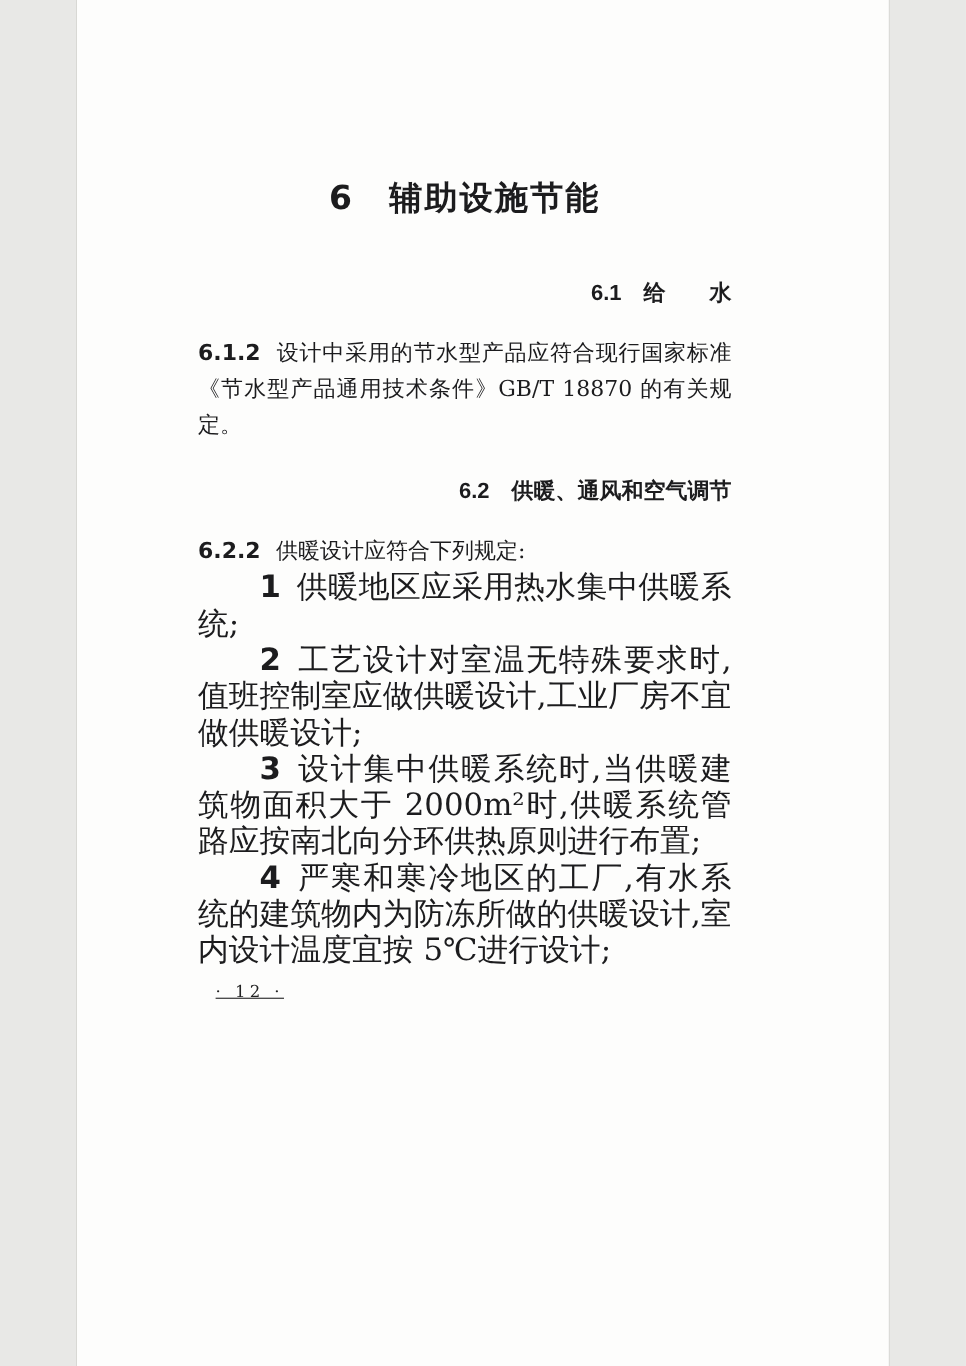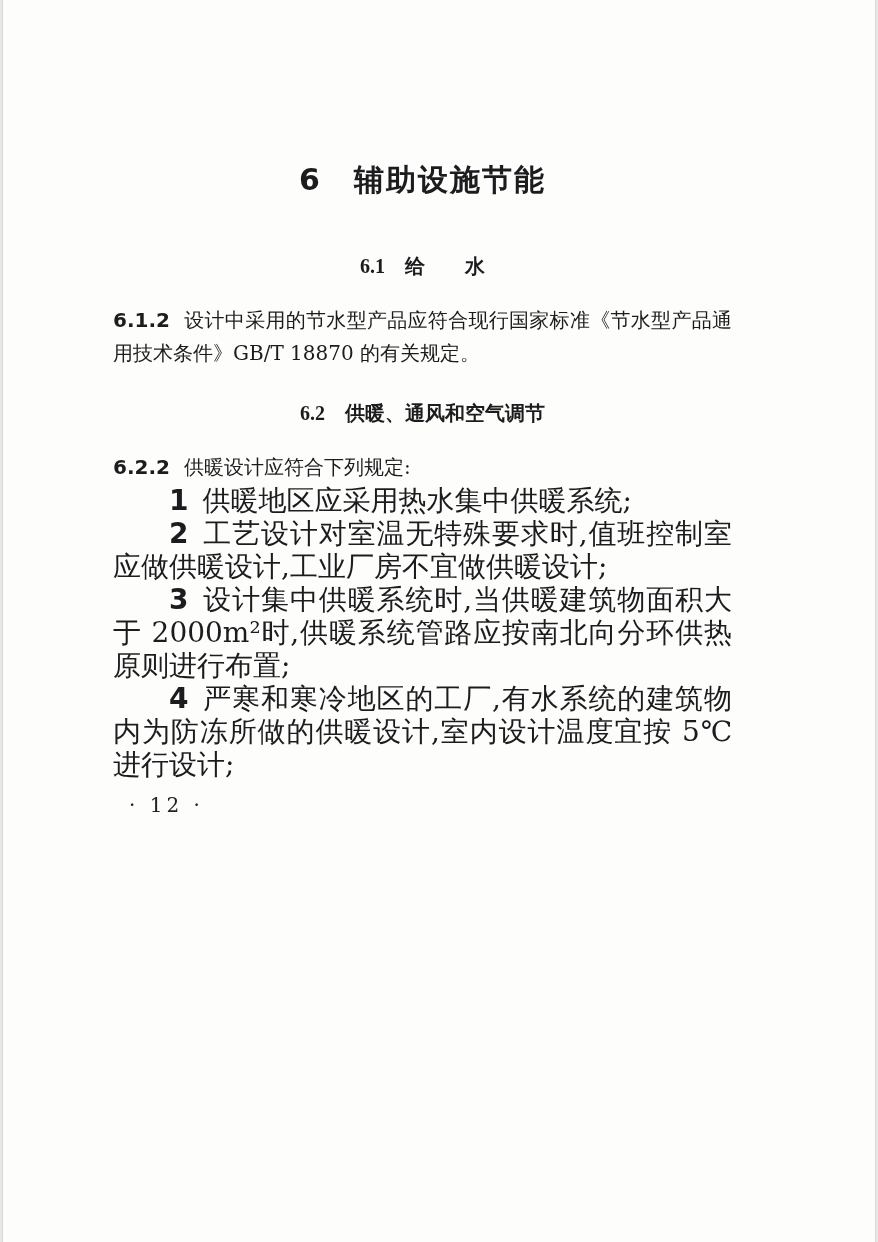--- a/index.html
+++ b/index.html
@@ -3,45 +3,45 @@
 <meta charset="utf-8">
 <style>
   html, body {
     margin: 0;
     padding: 0;
     background: #e8e8e6;
     font-family: "DejaVu Serif", "Liberation Serif", serif;
   }
   .page {
     position: relative;
-    width: 874px;
+    width: 740px;
     height: 1242px;
     margin: 0 auto;
     background: #fdfdfc;
     box-sizing: border-box;
     border-left: 1px solid #d8d8d4;
     border-right: 1px solid #d8d8d4;
     padding: 160px 143px 0 110px;
     color: #1c1c1e;
     overflow: hidden;
   }
   .chapter-title {
     text-align: center;
     font-size: 30px;
     font-weight: bold;
     letter-spacing: 2px;
     margin: 0 0 52px 0;
     font-family: "DejaVu Sans", "Liberation Sans", sans-serif;
   }
   .section-heading {
-    text-align: center;
+    text-align: right;
     font-size: 20px;
     font-weight: bold;
     margin: 30px 0 24px 0;
-    font-family: Liberation Serif, serif;
+    font-family: Liberation Sans, sans-serif;
   }
   .para {
     font-size: 20px;
     line-height: 33px;
     text-align: justify;
     margin: 0;
     text-justify: inter-character;
   }
   .para .clause-label {
     font-weight: bold;
@@ -55,25 +55,26 @@
     margin: 0;
     text-indent: 2em;
     text-justify: inter-character;
   }
   .list-item .item-num {
     font-weight: bold;
     margin-right: 14px;
     font-family: "DejaVu Sans", "Liberation Sans", sans-serif;
   }
   .page-number {
-    font-size: 20px;
+    font-size: 15px;
     letter-spacing: 4px;
     margin-top: 12px;
     padding-left: 16px;
     color: #222;
+    text-decoration: underline;
   }
 </style>
 </head>
 <body>
 
 <div class="page">
 
   <h1 class="chapter-title">6　辅助设施节能</h1>
 
   <h2 class="section-heading">6.1　给　　水</h2>

